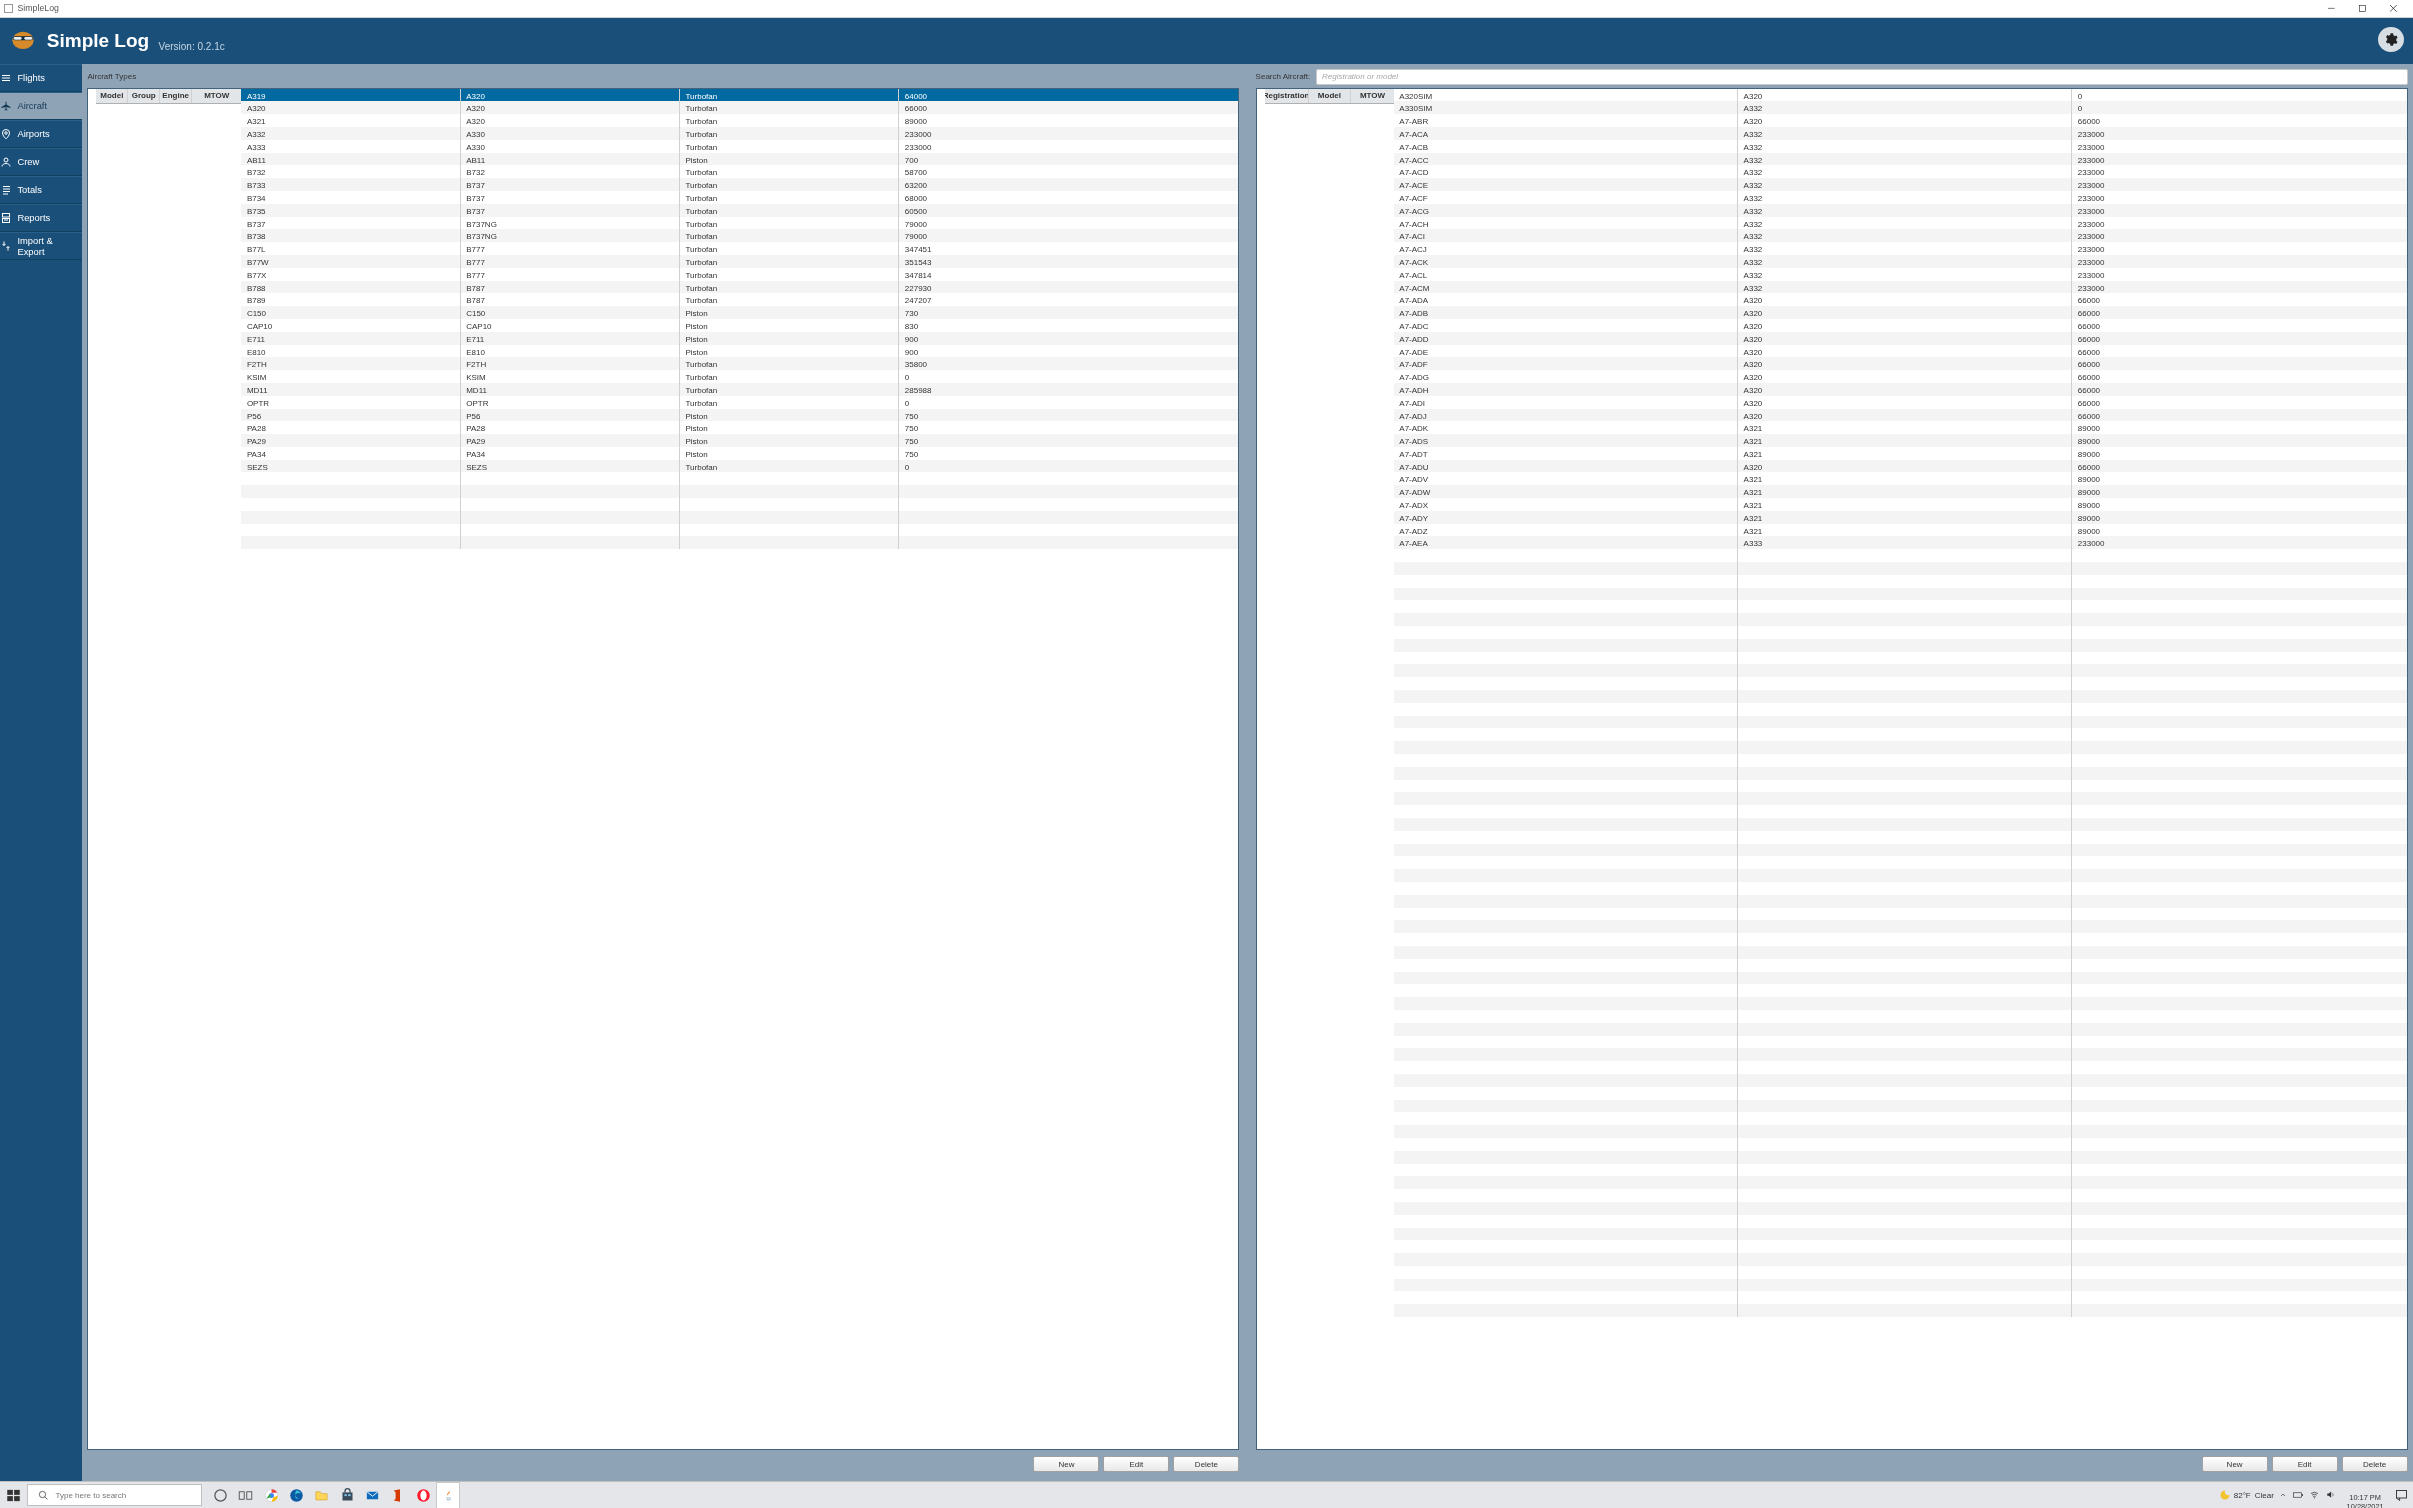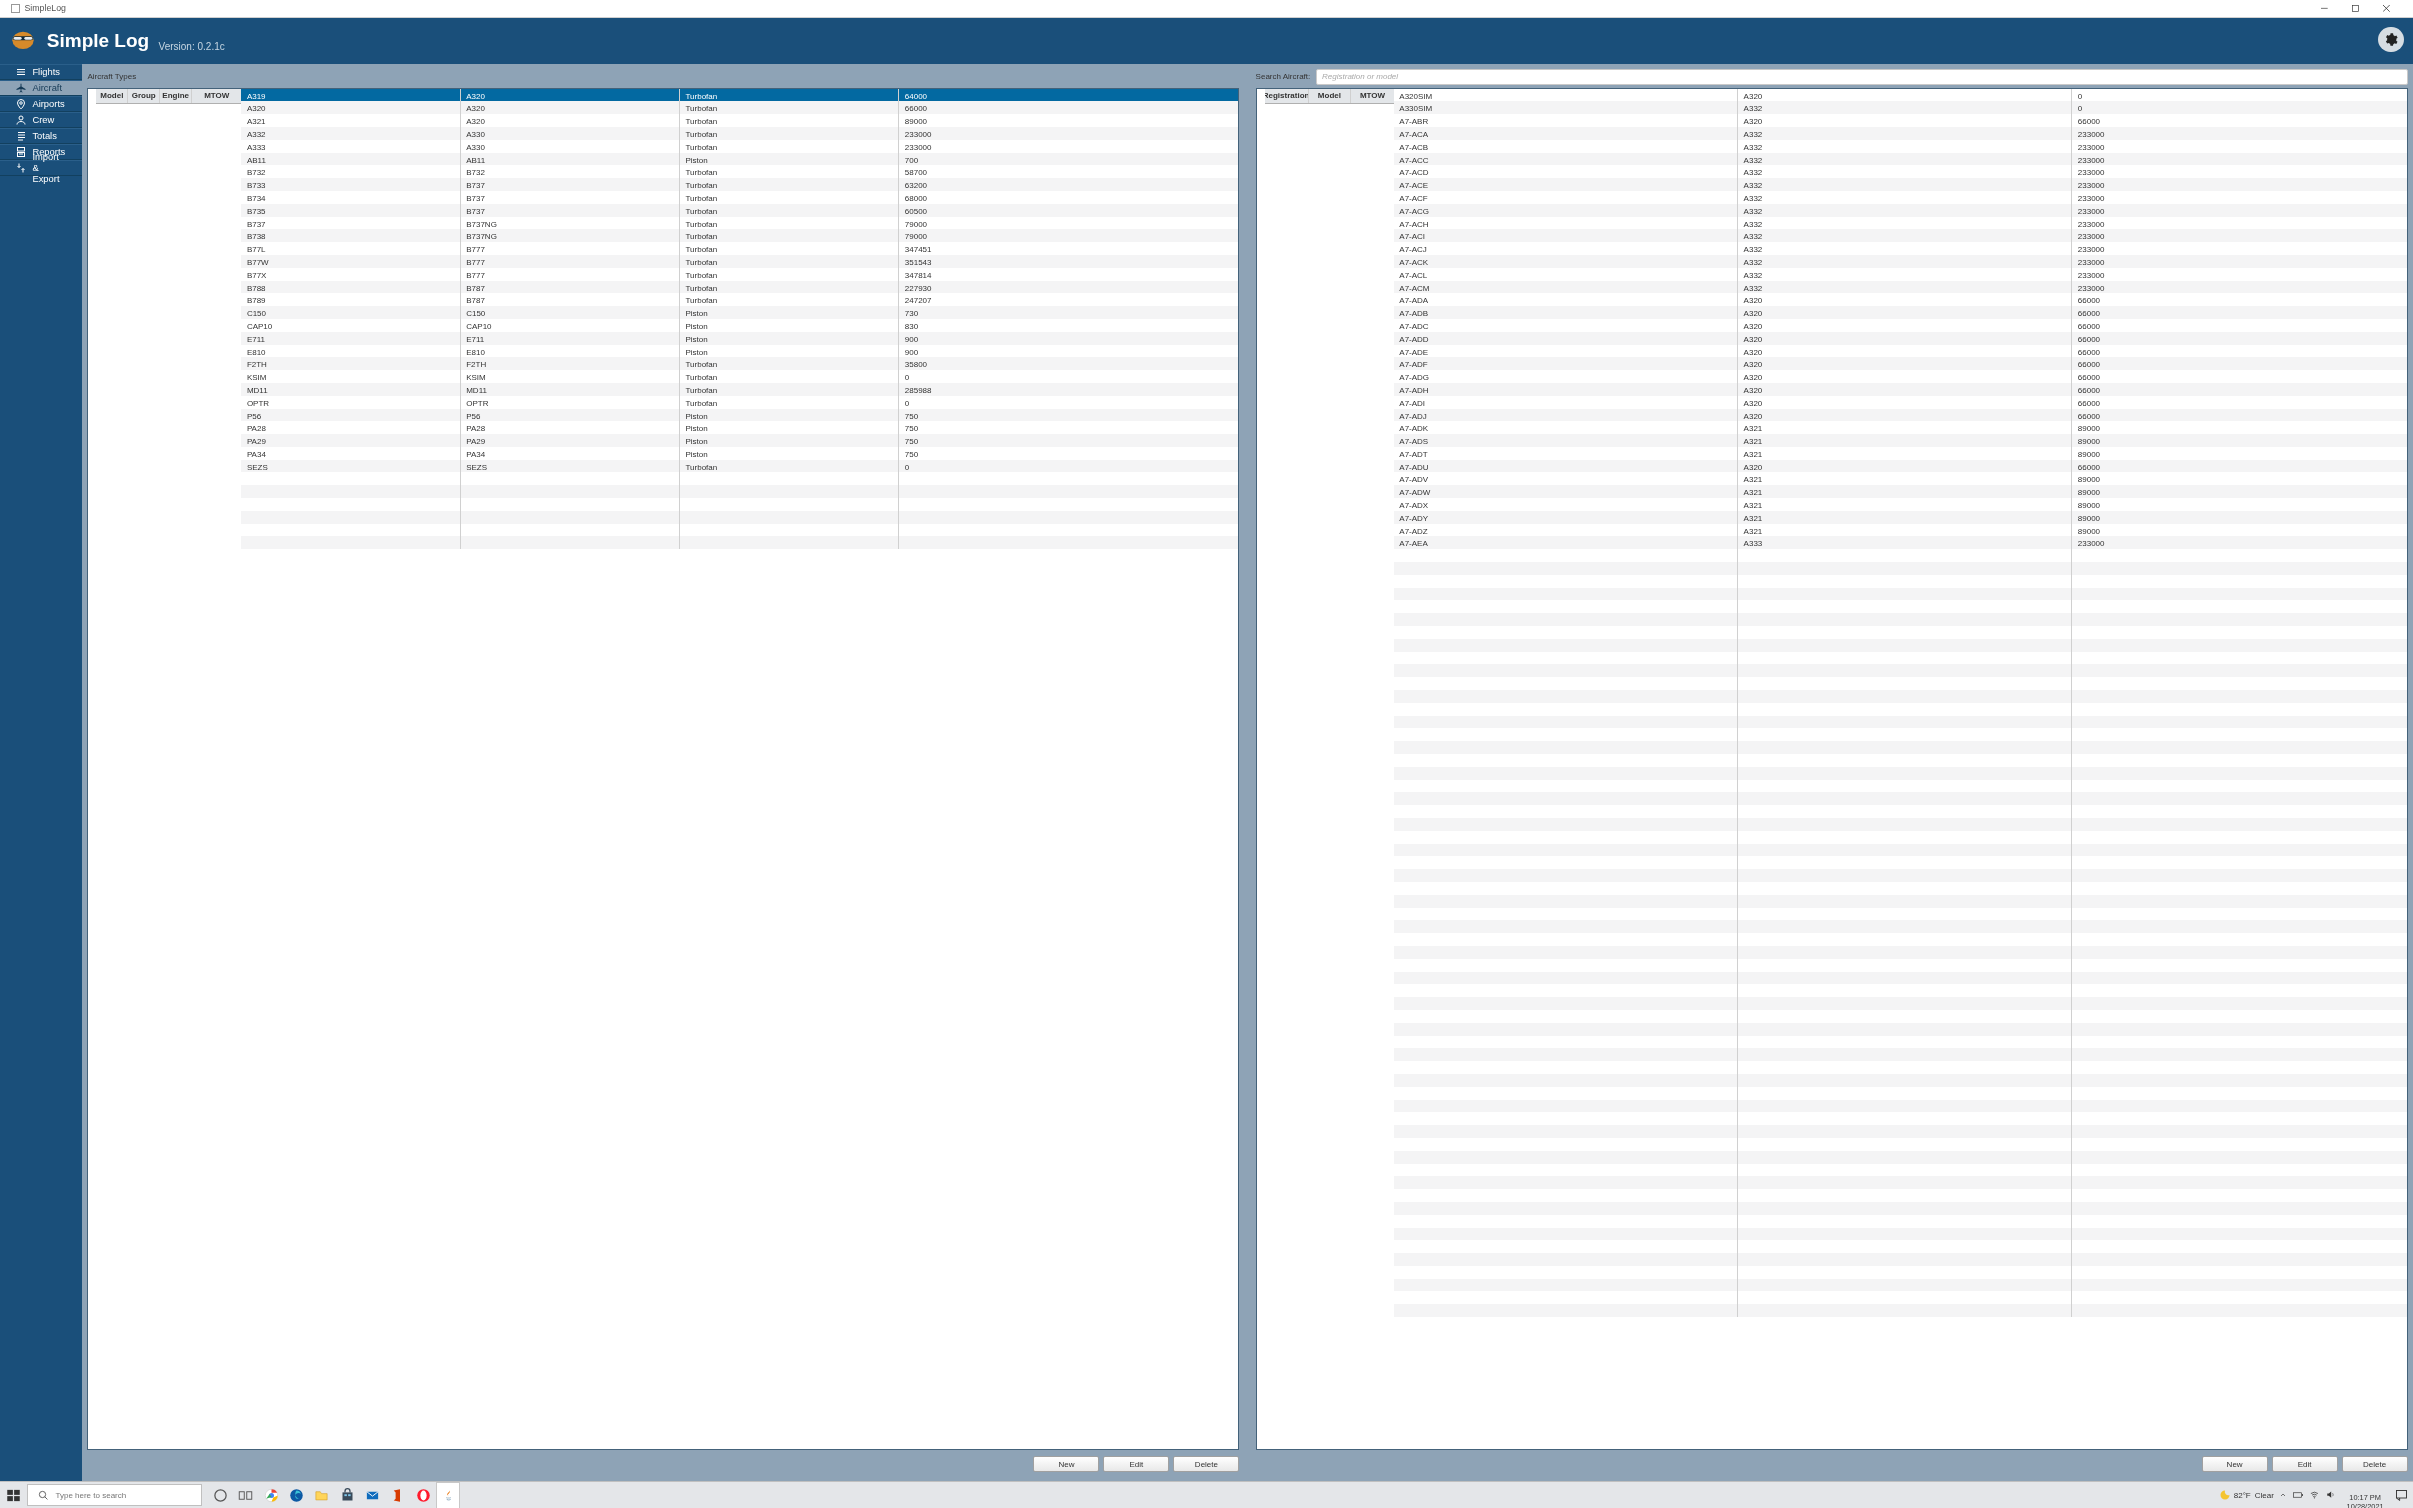--- a/index.html
+++ b/index.html
@@ -1,36 +1,36 @@
 <!DOCTYPE html>
 <html><head>
 <meta charset="utf-8">
 <style>
 * { box-sizing: border-box; margin: 0; padding: 0; }
 html, body { width: 100%; height: 100%; font-family: "Segoe UI", Arial, sans-serif; font-size: 8.8px; overflow: hidden; }
 body { display: flex; flex-direction: column; background: #f0f0f0; }
 
 
-.win-titlebar { height: 17.5px; background: #fff; display: flex; align-items: center; padding: 0 11px; color: #555; border-bottom: 0.7px solid #d0d0d0; }
+.win-titlebar { height: 17.5px; background: #fff; display: flex; align-items: center; padding: 0 4px; color: #555; border-bottom: 0.7px solid #d0d0d0; }
 .win-titlebar .ico { width: 9.4px; height: 9.4px; background: #fff; border: 0.7px solid #999; margin-right: 4px; display: inline-block; }
 .win-titlebar .spacer { flex: 1; }
 .win-titlebar .win-btn { width: 31px; height: 17.5px; display: flex; align-items: center; justify-content: center; color: #333; cursor: pointer; }
 
 
 .app-header { height: 46px; background: #1a4f7a; display: flex; align-items: center; padding: 0 9.4px; color: #fff; position: relative; }
 .app-header .logo { width: 28px; height: 28px; margin-right: 9.4px; }
 .app-header .title { font-size: 19px; font-weight: 600; margin-right: 9.4px; }
 .app-header .version { font-size: 10px; color: #c6d6e2; margin-top: 12px; }
 .app-header .gear-btn { position: absolute; right: 9.4px; top: 9.4px; width: 25.6px; height: 25.6px; border-radius: 50%; background: #d6dde3; display: flex; align-items: center; justify-content: center; cursor: pointer; }
 .app-header .gear-btn svg { width: 15px; height: 15px; fill: #222; }
 
 
 .main { flex: 1; display: flex; min-height: 0; }
 .sidebar { width: 82px; background: #1a4f7a; display: flex; flex-direction: column; }
-.sidebar .item { height: 16px; display: flex; align-items: center; padding: 0 15px; color: #fff; border-top: 0.7px solid #2a5f8a; border-bottom: 0.7px solid #12405f; cursor: pointer; font-size: 9.4px; }
+.sidebar .item { height: 28px; display: flex; align-items: center; padding: 0 0; color: #fff; border-top: 0.7px solid #2a5f8a; border-bottom: 0.7px solid #12405f; cursor: pointer; font-size: 9.4px; }
 .sidebar .item.first { border-top: 0.7px solid #2a5f8a; }
 .sidebar .item.active { background: #8ea3b6; color: #153a56; }
 .sidebar .item .icon { width: 12px; height: 12px; margin-right: 5.4px; flex-shrink: 0; }
 
 .content { flex: 1; display: flex; background: #8ea3b6; min-width: 0; }
 .split { width: 5.4px; background: #8ea3b6; cursor: col-resize; }
 
 .pane { flex: 1; display: flex; flex-direction: column; padding: 5.4px; min-width: 0; }
 .pane-header { height: 16px; display: flex; align-items: center; font-size: 8px; color: #333; margin-bottom: 2.7px; gap: 5.4px; }
 .pane-header .lbl { white-space: nowrap; }

